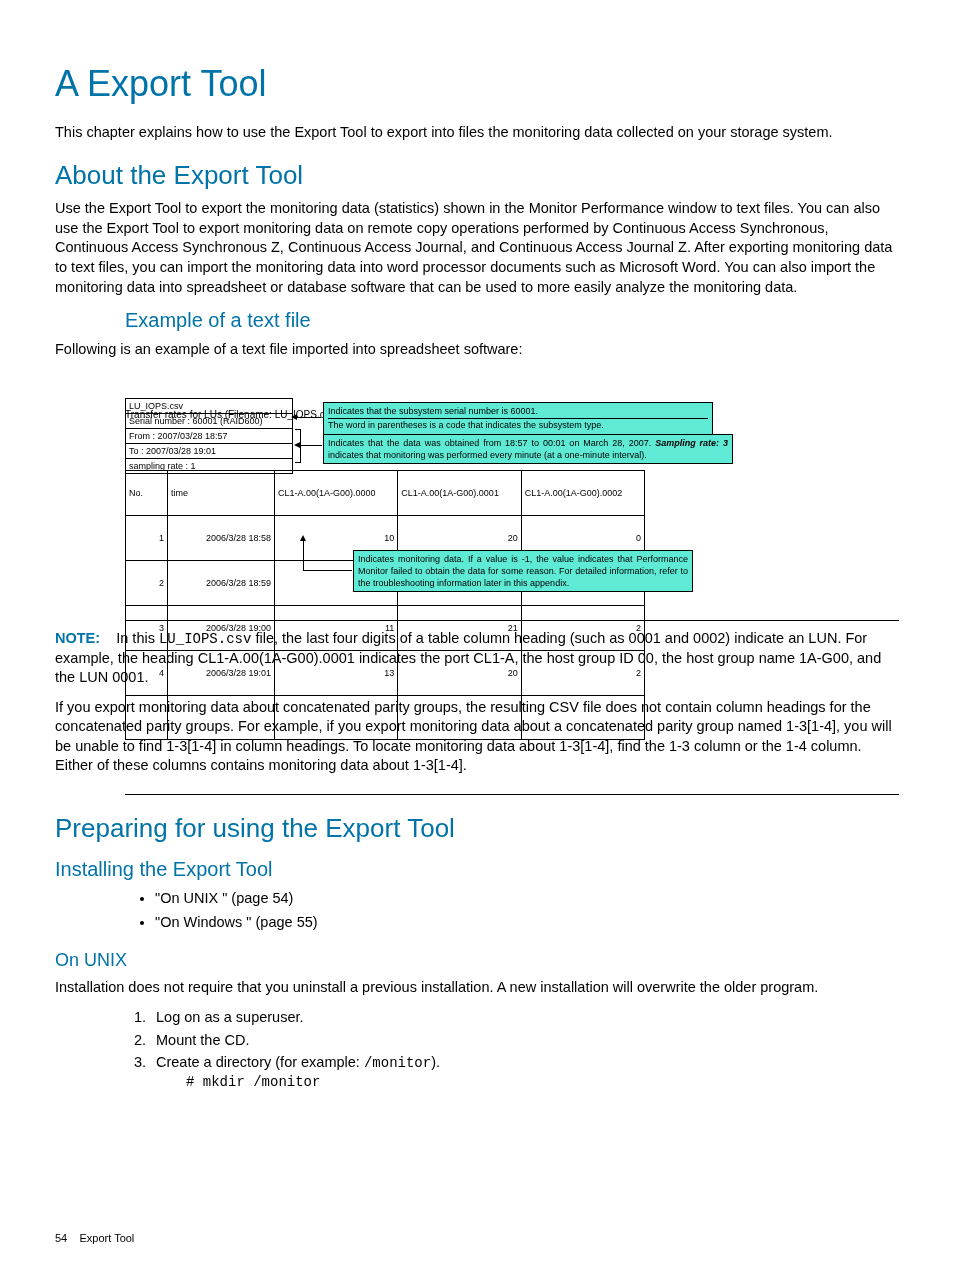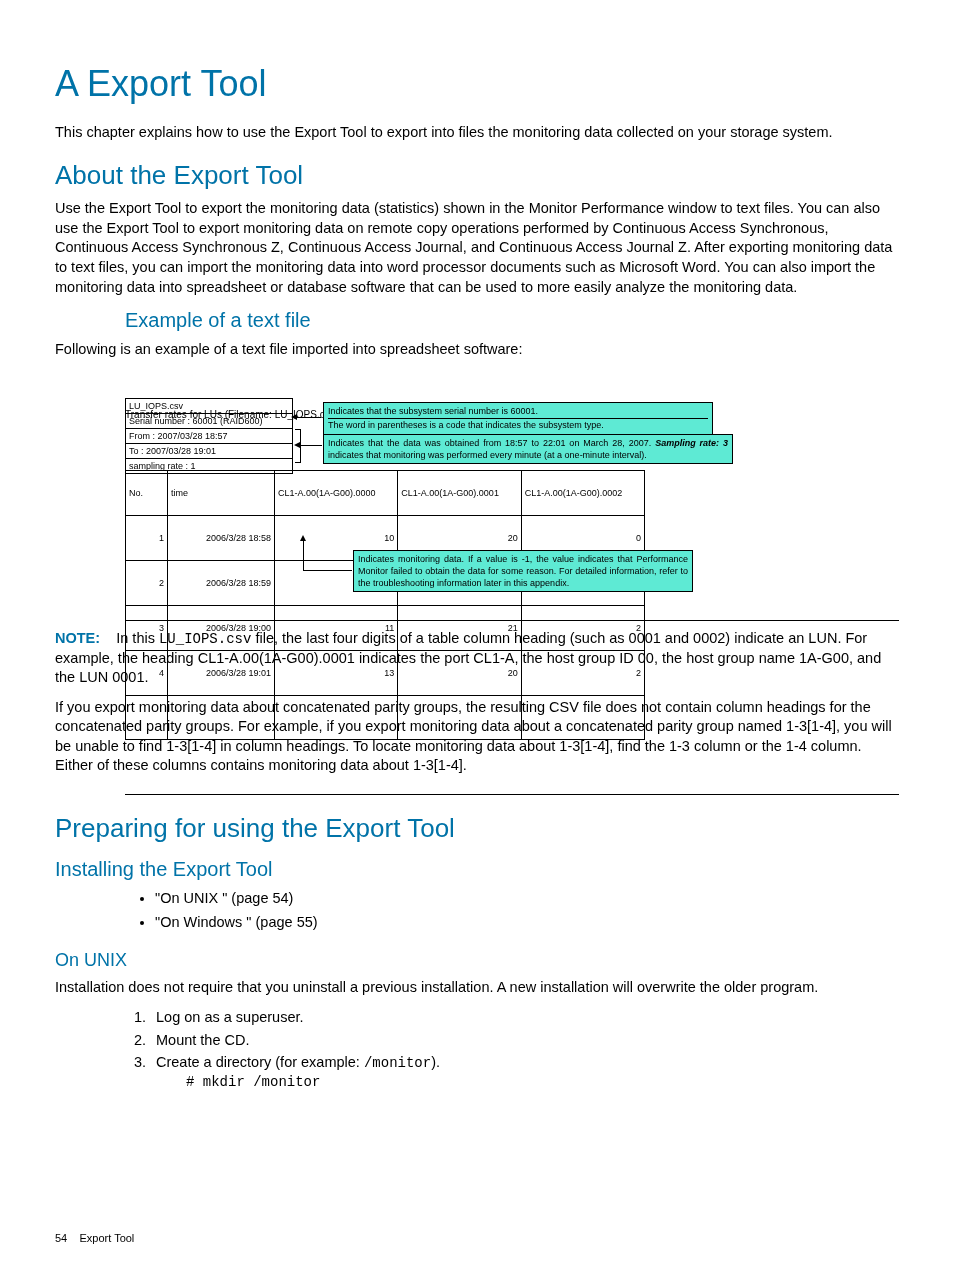--- a/index.html
+++ b/index.html
@@ -208,21 +208,21 @@
   <div class="callout callout-1">
     <div>Indicates that the subsystem serial number is 60001.</div>
     <div>The word in parentheses is a code that indicates the subsystem type.</div>
   </div>
 
   <div class="bracket" style="left:170px; top:57px; height:32px;"></div>
   <div class="arrow-line" style="left:175px; top:73px; width:22px; height:1px;"></div>
   <div class="arrow-head-left" style="left:169px; top:70px;"></div>
 
   <div class="callout callout-2" style="text-align: justify;">
-    <span>Indicates that the data was obtained from 18:57 to 22:01 on March 28, 2007. </span><b><i><span>Sampling rate: 3</span></i></b><span> indicates that monitoring was performed every minute (at a one-minute interval).</span>
+    <span>Indicates that the data was obtained from 18:57 to 00:01 on March 28, 2007. </span><b><i><span>Sampling rate: 3</span></i></b><span> indicates that monitoring was performed every minute (at a one-minute interval).</span>
   </div>
 
   <table class="data-table">
     <tbody>
         <tr>
       <th style="width:35px;">No.</th>
       <th style="width:100px;">time</th>
       <th>CL1-A.00(1A-G00).0000</th>
       <th>CL1-A.00(1A-G00).0001</th>
       <th>CL1-A.00(1A-G00).0002</th>

